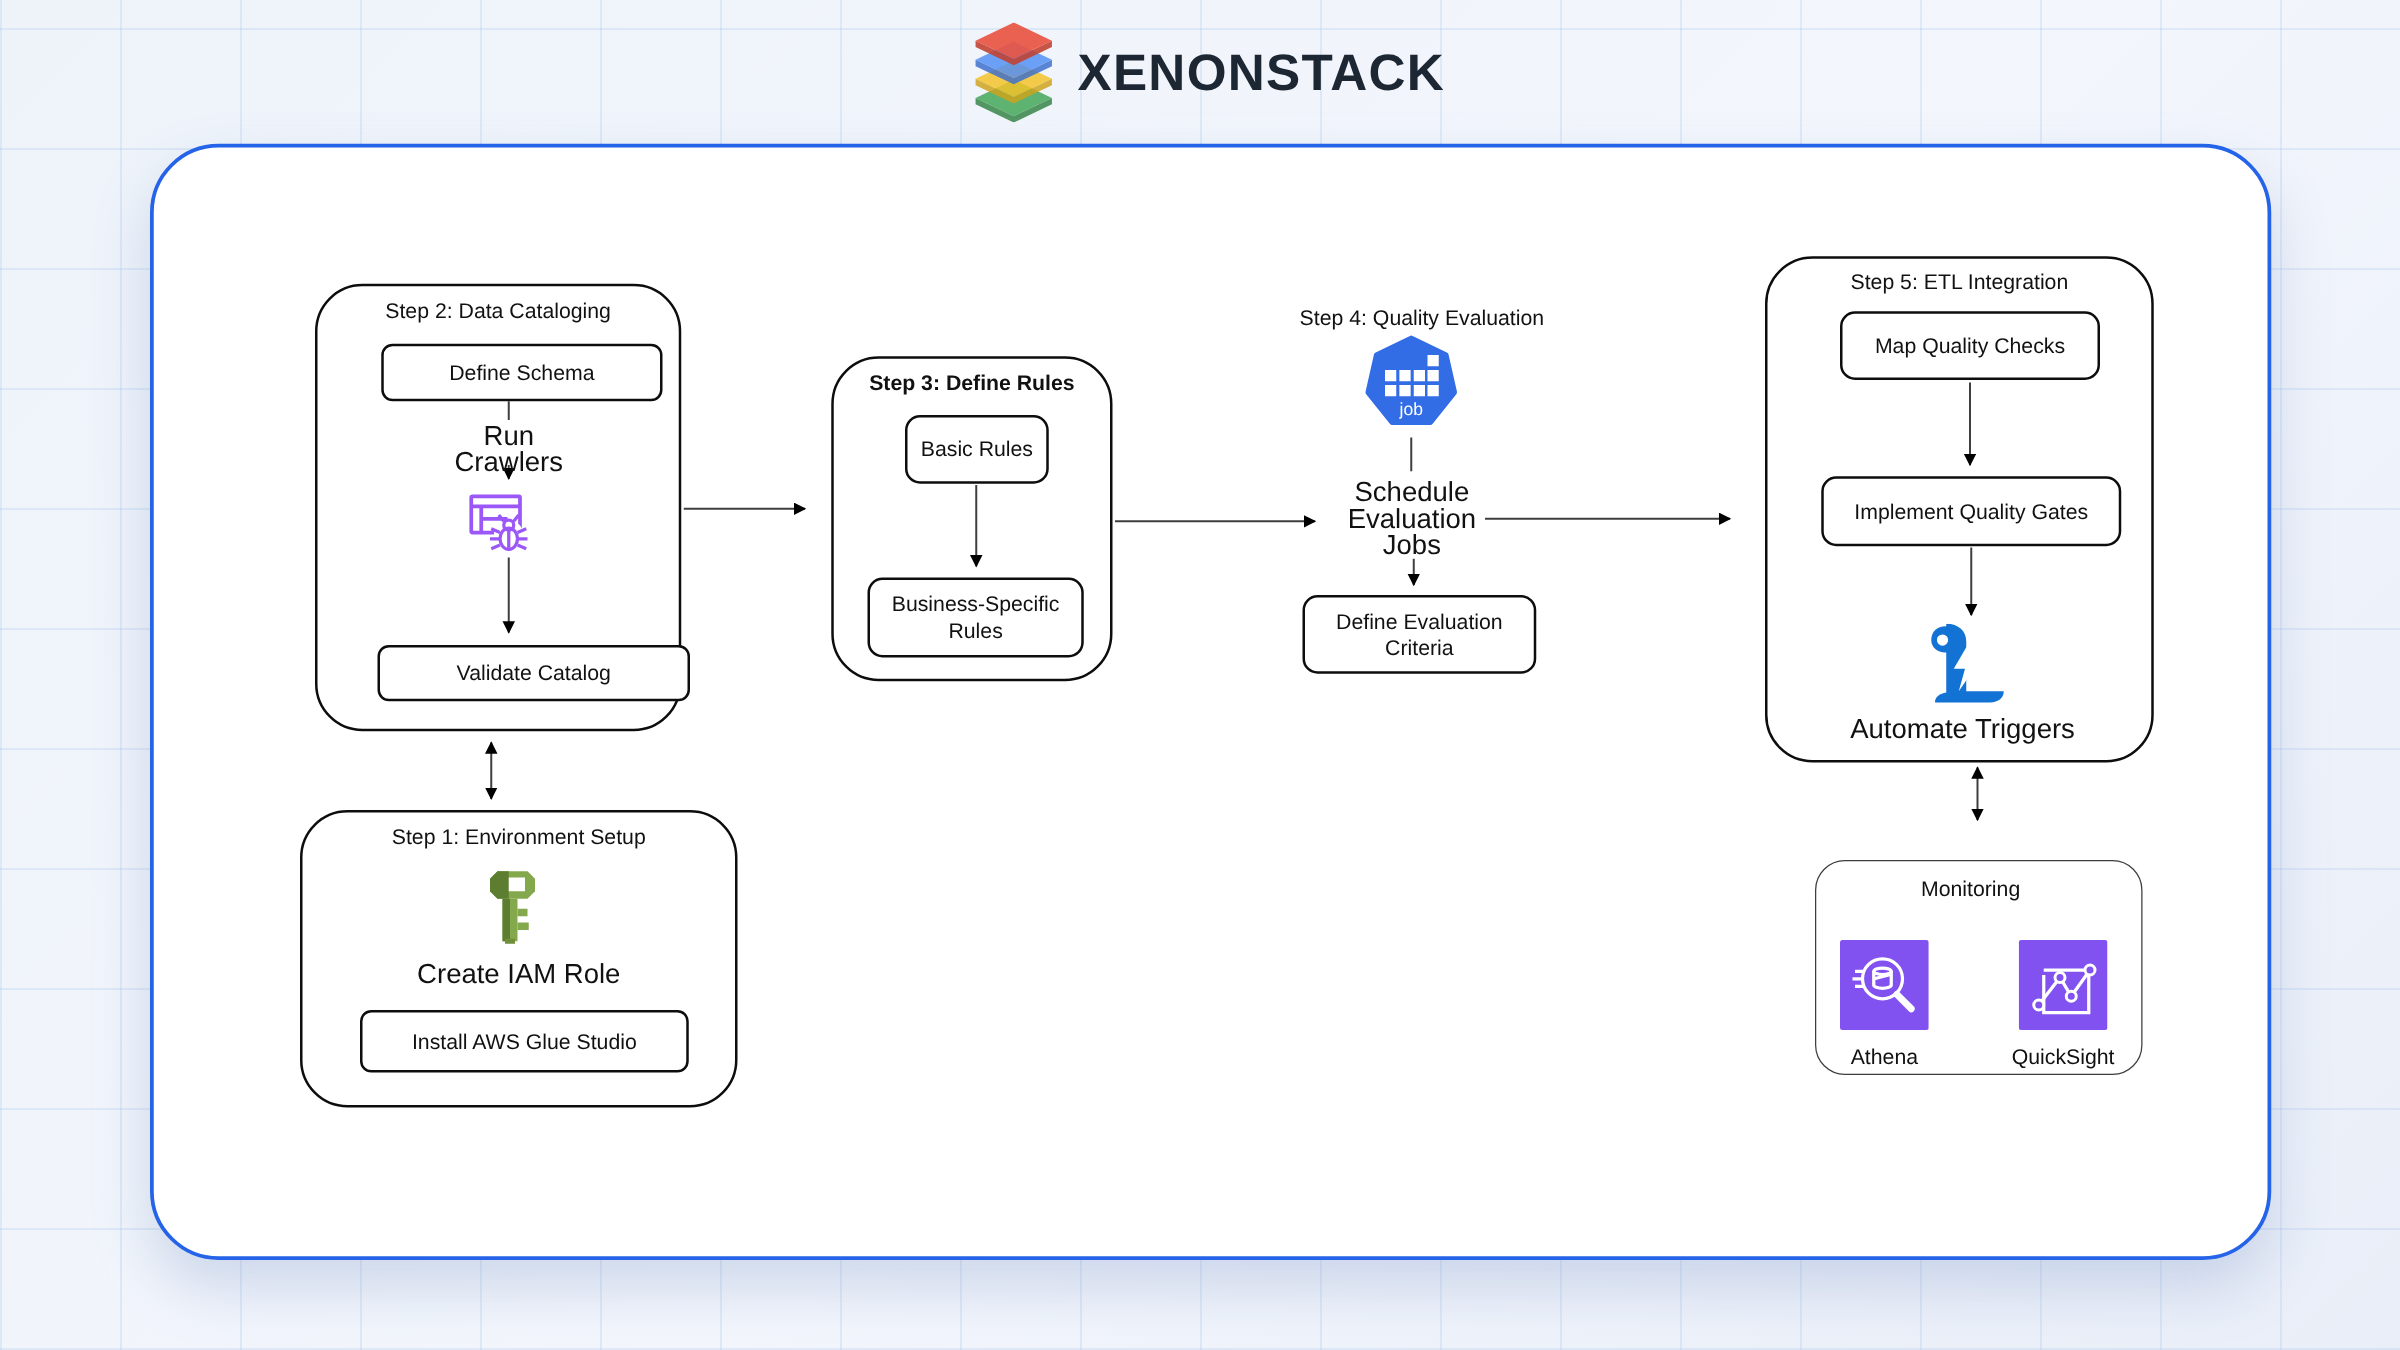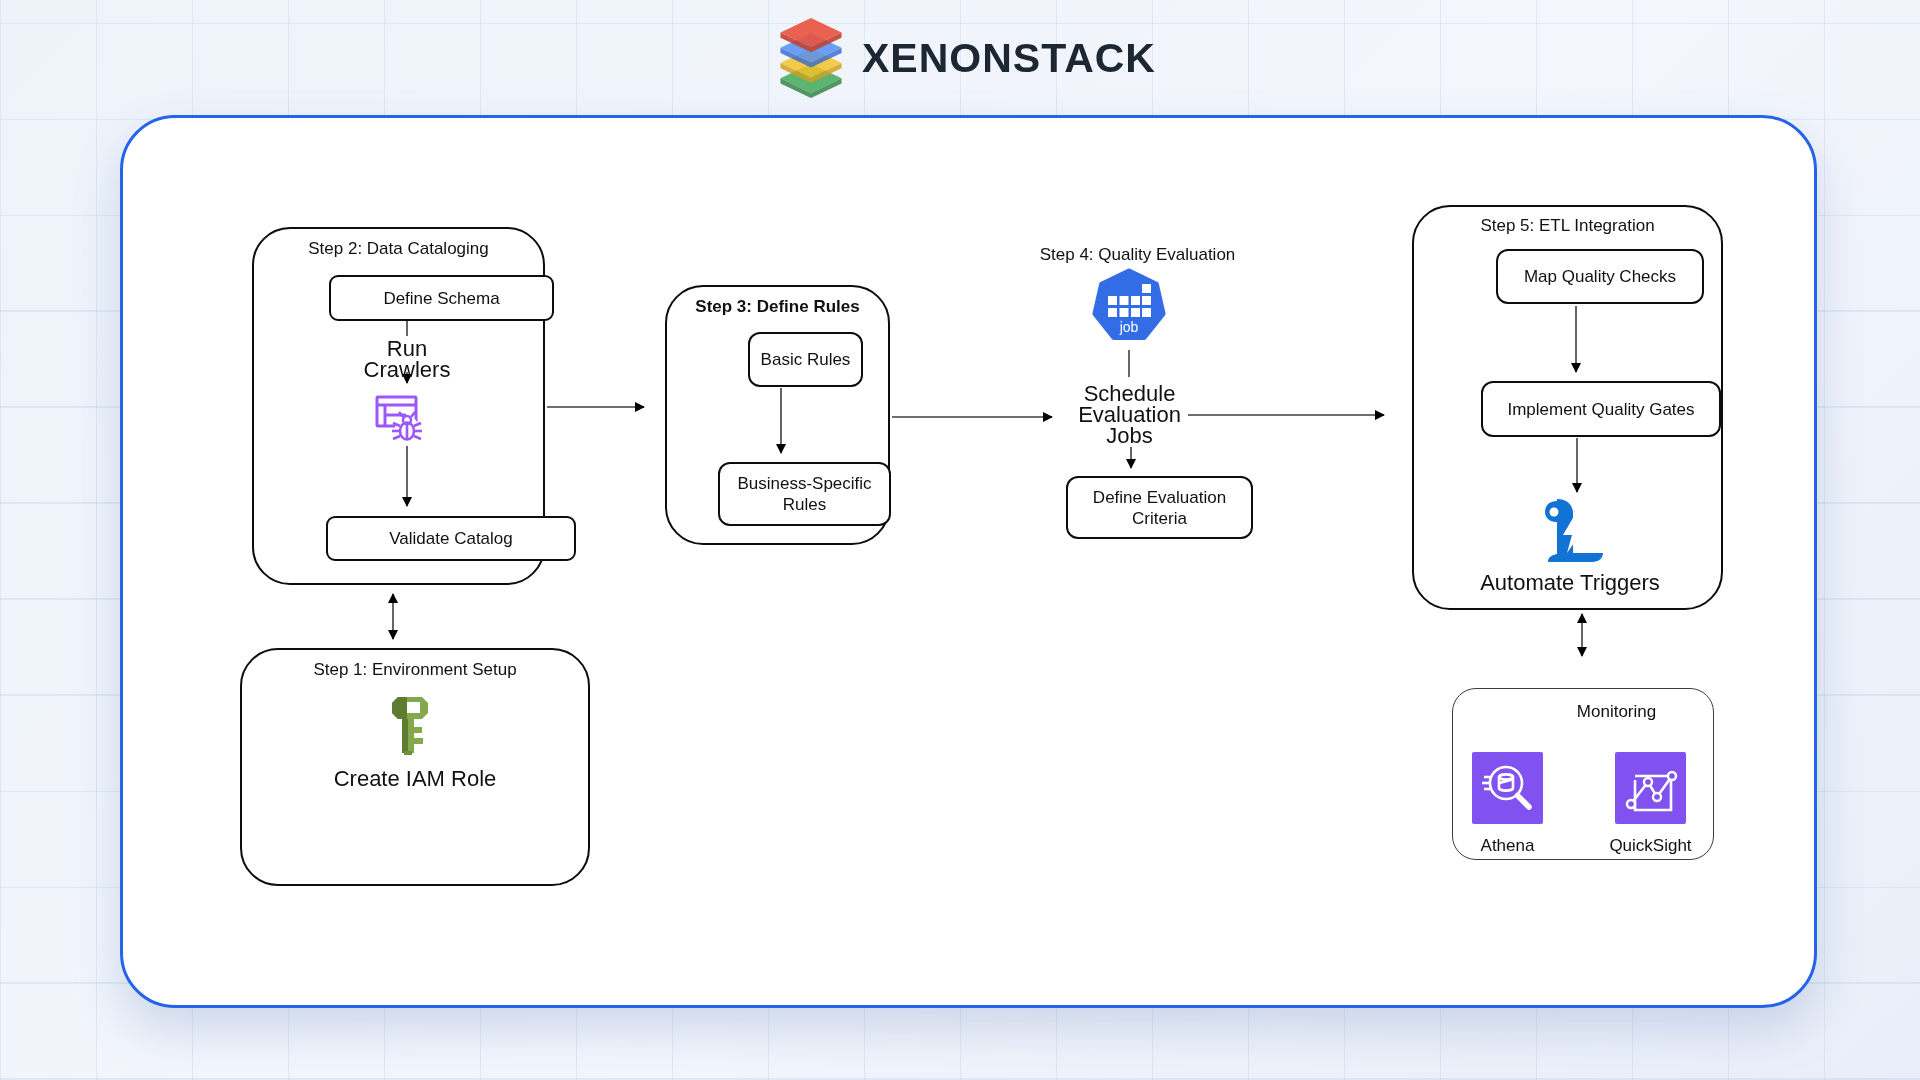--- a/index.html
+++ b/index.html
@@ -31,21 +31,20 @@
     box-sizing:border-box;
   }
   .group-title{
     text-align:center;font-size:17px;color:#111111;white-space:nowrap;
   }
   .node{
     border:2px solid #0d0d0d;border-radius:9px;background:#ffffff;
     display:flex;align-items:center;justify-content:center;text-align:center;
     font-size:17px;color:#111111;line-height:21px;box-sizing:border-box;
     padding:14px 6px;
-    margin-left:24px;
   }
   .node.r12{border-radius:12px;}
   .node.thick{border-width:2.5px;}
   .freetext{
     text-align:center;font-size:22px;color:#111111;line-height:21px;background:transparent;
   }
   .mon-box{
     border:1.5px solid #3d3d3d;border-radius:24px;background:#ffffff;box-sizing:border-box;
   }
   .icon-label{text-align:center;font-size:17px;color:#111111;}
@@ -142,20 +141,21 @@
     <polygon points="12,2 36,2 42,8 42,18 36,24 12,24 6,18 6,8" fill="#84a94c"></polygon>
     <polygon points="12,2 21,2 21,24 12,24 6,18 6,8" fill="#5d7d30"></polygon>
     <rect x="16" y="24" width="12" height="34" fill="#84a94c"></rect>
     <rect x="16" y="24" width="6" height="34" fill="#5d7d30"></rect>
     <rect x="28" y="32" width="8" height="6" fill="#84a94c"></rect>
     <rect x="28" y="43" width="9" height="6" fill="#84a94c"></rect>
     <rect x="18" y="56" width="8" height="4" fill="#6f8f3a"></rect>
     <rect x="21" y="7" width="13" height="11" fill="#ffffff"></rect>
   </svg>
   <div class="abs freetext" style="left:290px;top:768px;width:250px;">Create IAM Role</div>
+  <div class="abs node" style="left:288px;top:808px;width:263px;height:50px;">Install AWS Glue Studio</div>
 
   <div class="abs group-title" style="left:665px;top:297px;width:225px;font-weight:bold;">Step 3: Define Rules</div>
   <div class="abs node r12" style="left:724px;top:332px;width:115px;height:55px;">Basic Rules</div>
   <div class="abs node r12" style="left:694px;top:462px;width:173px;height:64px;">Business-Specific Rules</div>
 
   <div class="abs group-title" style="left:1030px;top:245px;width:215px;">Step 4: Quality Evaluation</div>
   <svg class="abs" style="left:1092px;top:268px;" width="74" height="80" viewBox="0 0 74 80">
     <polygon points="37,3 64.4,16.2 71.1,45.8 52.2,69.5 21.8,69.5 2.9,45.8 9.6,16.2" fill="#326de6" stroke="#326de6" stroke-width="5" stroke-linejoin="round"></polygon>
     <g fill="#ffffff">
       <rect x="50" y="16" width="9" height="9"></rect>
@@ -180,21 +180,21 @@
   <div class="abs group-title" style="left:1412px;top:216px;width:311px;">Step 5: ETL Integration</div>
   <div class="abs node r12" style="left:1472px;top:249px;width:208px;height:55px;">Map Quality Checks</div>
   <div class="abs node r12" style="left:1457px;top:381px;width:240px;height:56px;">Implement Quality Gates</div>
   <svg class="abs" style="left:1541px;top:499px;" width="64" height="68" viewBox="0 0 64 68">
     <path d="M16,2 C8,2 4,7 4,13 c0,6 5,10 11,10 l1,0 0,32 c-5,1 -9,3 -9,8 l44,0 c7,0 11,-4 11,-9 l-30,0 0,-40 c0,-8 -6,-14 -16,-14 z" fill="#1273d4"></path>
     <circle cx="13" cy="13" r="4.5" fill="#ffffff"></circle>
     <polygon points="36,12 22,36 31,36 26,54 44,28 34,28" fill="#ffffff"></polygon>
   </svg>
   <div class="abs freetext" style="left:1470px;top:572px;width:200px;">Automate Triggers</div>
 
-  <div class="abs group-title" style="left:1452px;top:702px;width:249px;padding-left:40px;">Monitoring</div>
+  <div class="abs group-title" style="left:1452px;top:702px;width:249px;">Monitoring</div>
   <svg class="abs" style="left:1472px;top:752px;" width="71" height="72" viewBox="0 0 71 72">
     <rect x="0" y="0" width="71" height="72" rx="2" fill="#8152f0"></rect>
     <g stroke="#ffffff" stroke-width="2.6" fill="none">
       <circle cx="34" cy="31" r="16"></circle>
       <ellipse cx="34" cy="25" rx="7" ry="2.6"></ellipse>
       <path d="M27,25 V36 a7,2.6 0 0 0 14,0 V25"></path>
       <path d="M27.5,31 L40.5,27.5"></path>
       <path d="M12,25 h8"></path>
         <path d="M10,31 h8"></path>
         <path d="M12,37 h8"></path>

